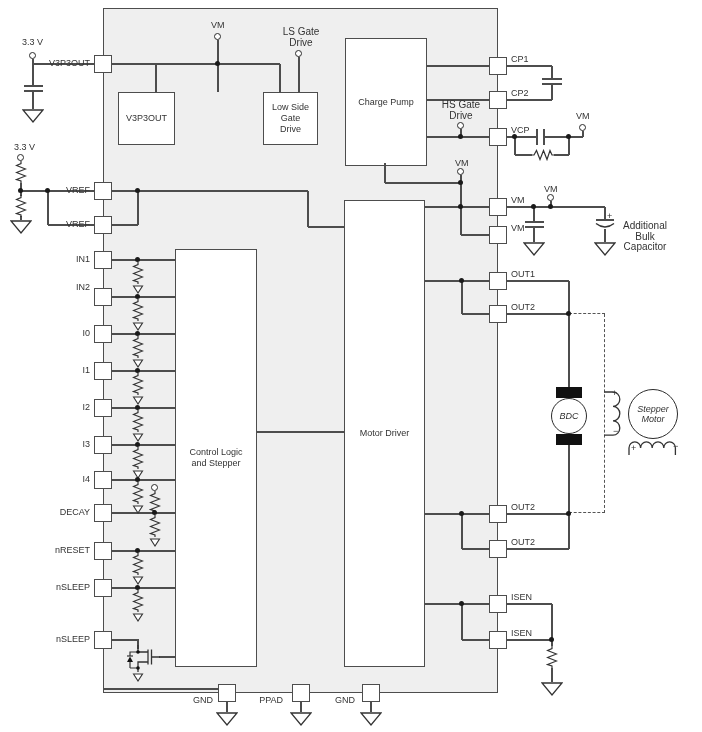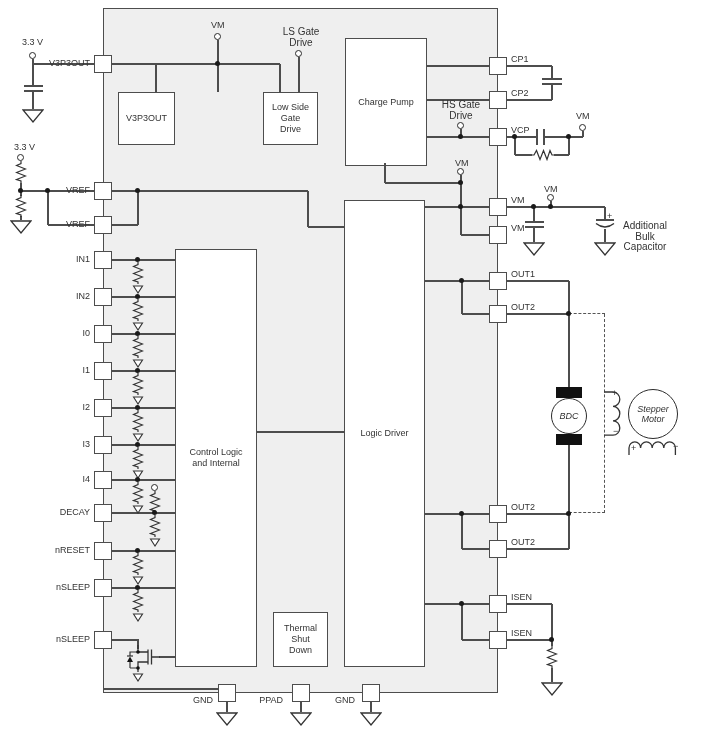--- a/index.html
+++ b/index.html
@@ -53,29 +53,24 @@
   <div class="blk" style="left:263px;top:92px;width:55px;height:53px">
     <div>Low Side</div>
     <div>Gate</div>
     <div>Drive</div>
   </div>
   <div class="blk" style="left:345px;top:38px;width:82px;height:128px">
     <div>Charge Pump</div>
   </div>
   <div class="blk" style="left:175px;top:249px;width:82px;height:418px">
     <div>Control Logic</div>
-    <div>and Internal</div>
+    <div>and Stepper</div>
   </div>
   <div class="blk" style="left:344px;top:200px;width:81px;height:467px">
-    <div>Logic Driver</div>
-  </div>
-  <div class="blk" style="left:273px;top:612px;width:55px;height:55px">
-    <div>Thermal</div>
-    <div>Shut</div>
-    <div>Down</div>
+    <div>Motor Driver</div>
   </div>
 
   <div>
 
     <div class="wv" style="left:32px;top:59px;height:5px"></div>
     <div class="wh" style="left:33px;top:63px;width:61px"></div>
     <div class="wv" style="left:32px;top:64px;height:21px"></div>
     <div class="wh" style="left:24px;top:85px;width:19px"></div>
     <div class="wh" style="left:24px;top:90px;width:19px"></div>
     <div class="wv" style="left:32px;top:91px;height:18px"></div>
@@ -418,21 +413,21 @@
       <div>Drive</div>
     </div>
     <div class="lbl" style="left:455px;top:158px">VM</div>
     <div class="lbl" style="left:576px;top:111px">VM</div>
     <div class="lbl" style="left:544px;top:184px">VM</div>
 
     <div class="lblr" style="right:612px;top:58px">V3P3OUT</div>
     <div class="lblr" style="right:612px;top:185px">VREF</div>
     <div class="lblr" style="right:612px;top:219px">VREF</div>
     <div class="lblr" style="right:612px;top:254px">IN1</div>
-    <div class="lblr" style="right:612px;top:291px">IN2</div>
+    <div class="lblr" style="right:612px;top:282px">IN2</div>
     <div class="lblr" style="right:612px;top:328px">I0</div>
     <div class="lblr" style="right:612px;top:365px">I1</div>
     <div class="lblr" style="right:612px;top:402px">I2</div>
     <div class="lblr" style="right:612px;top:439px">I3</div>
     <div class="lblr" style="right:612px;top:474px">I4</div>
     <div class="lblr" style="right:612px;top:507px">DECAY</div>
     <div class="lblr" style="right:612px;top:545px">nRESET</div>
     <div class="lblr" style="right:612px;top:582px">nSLEEP</div>
     <div class="lblr" style="right:612px;top:634px">nSLEEP</div>
 

